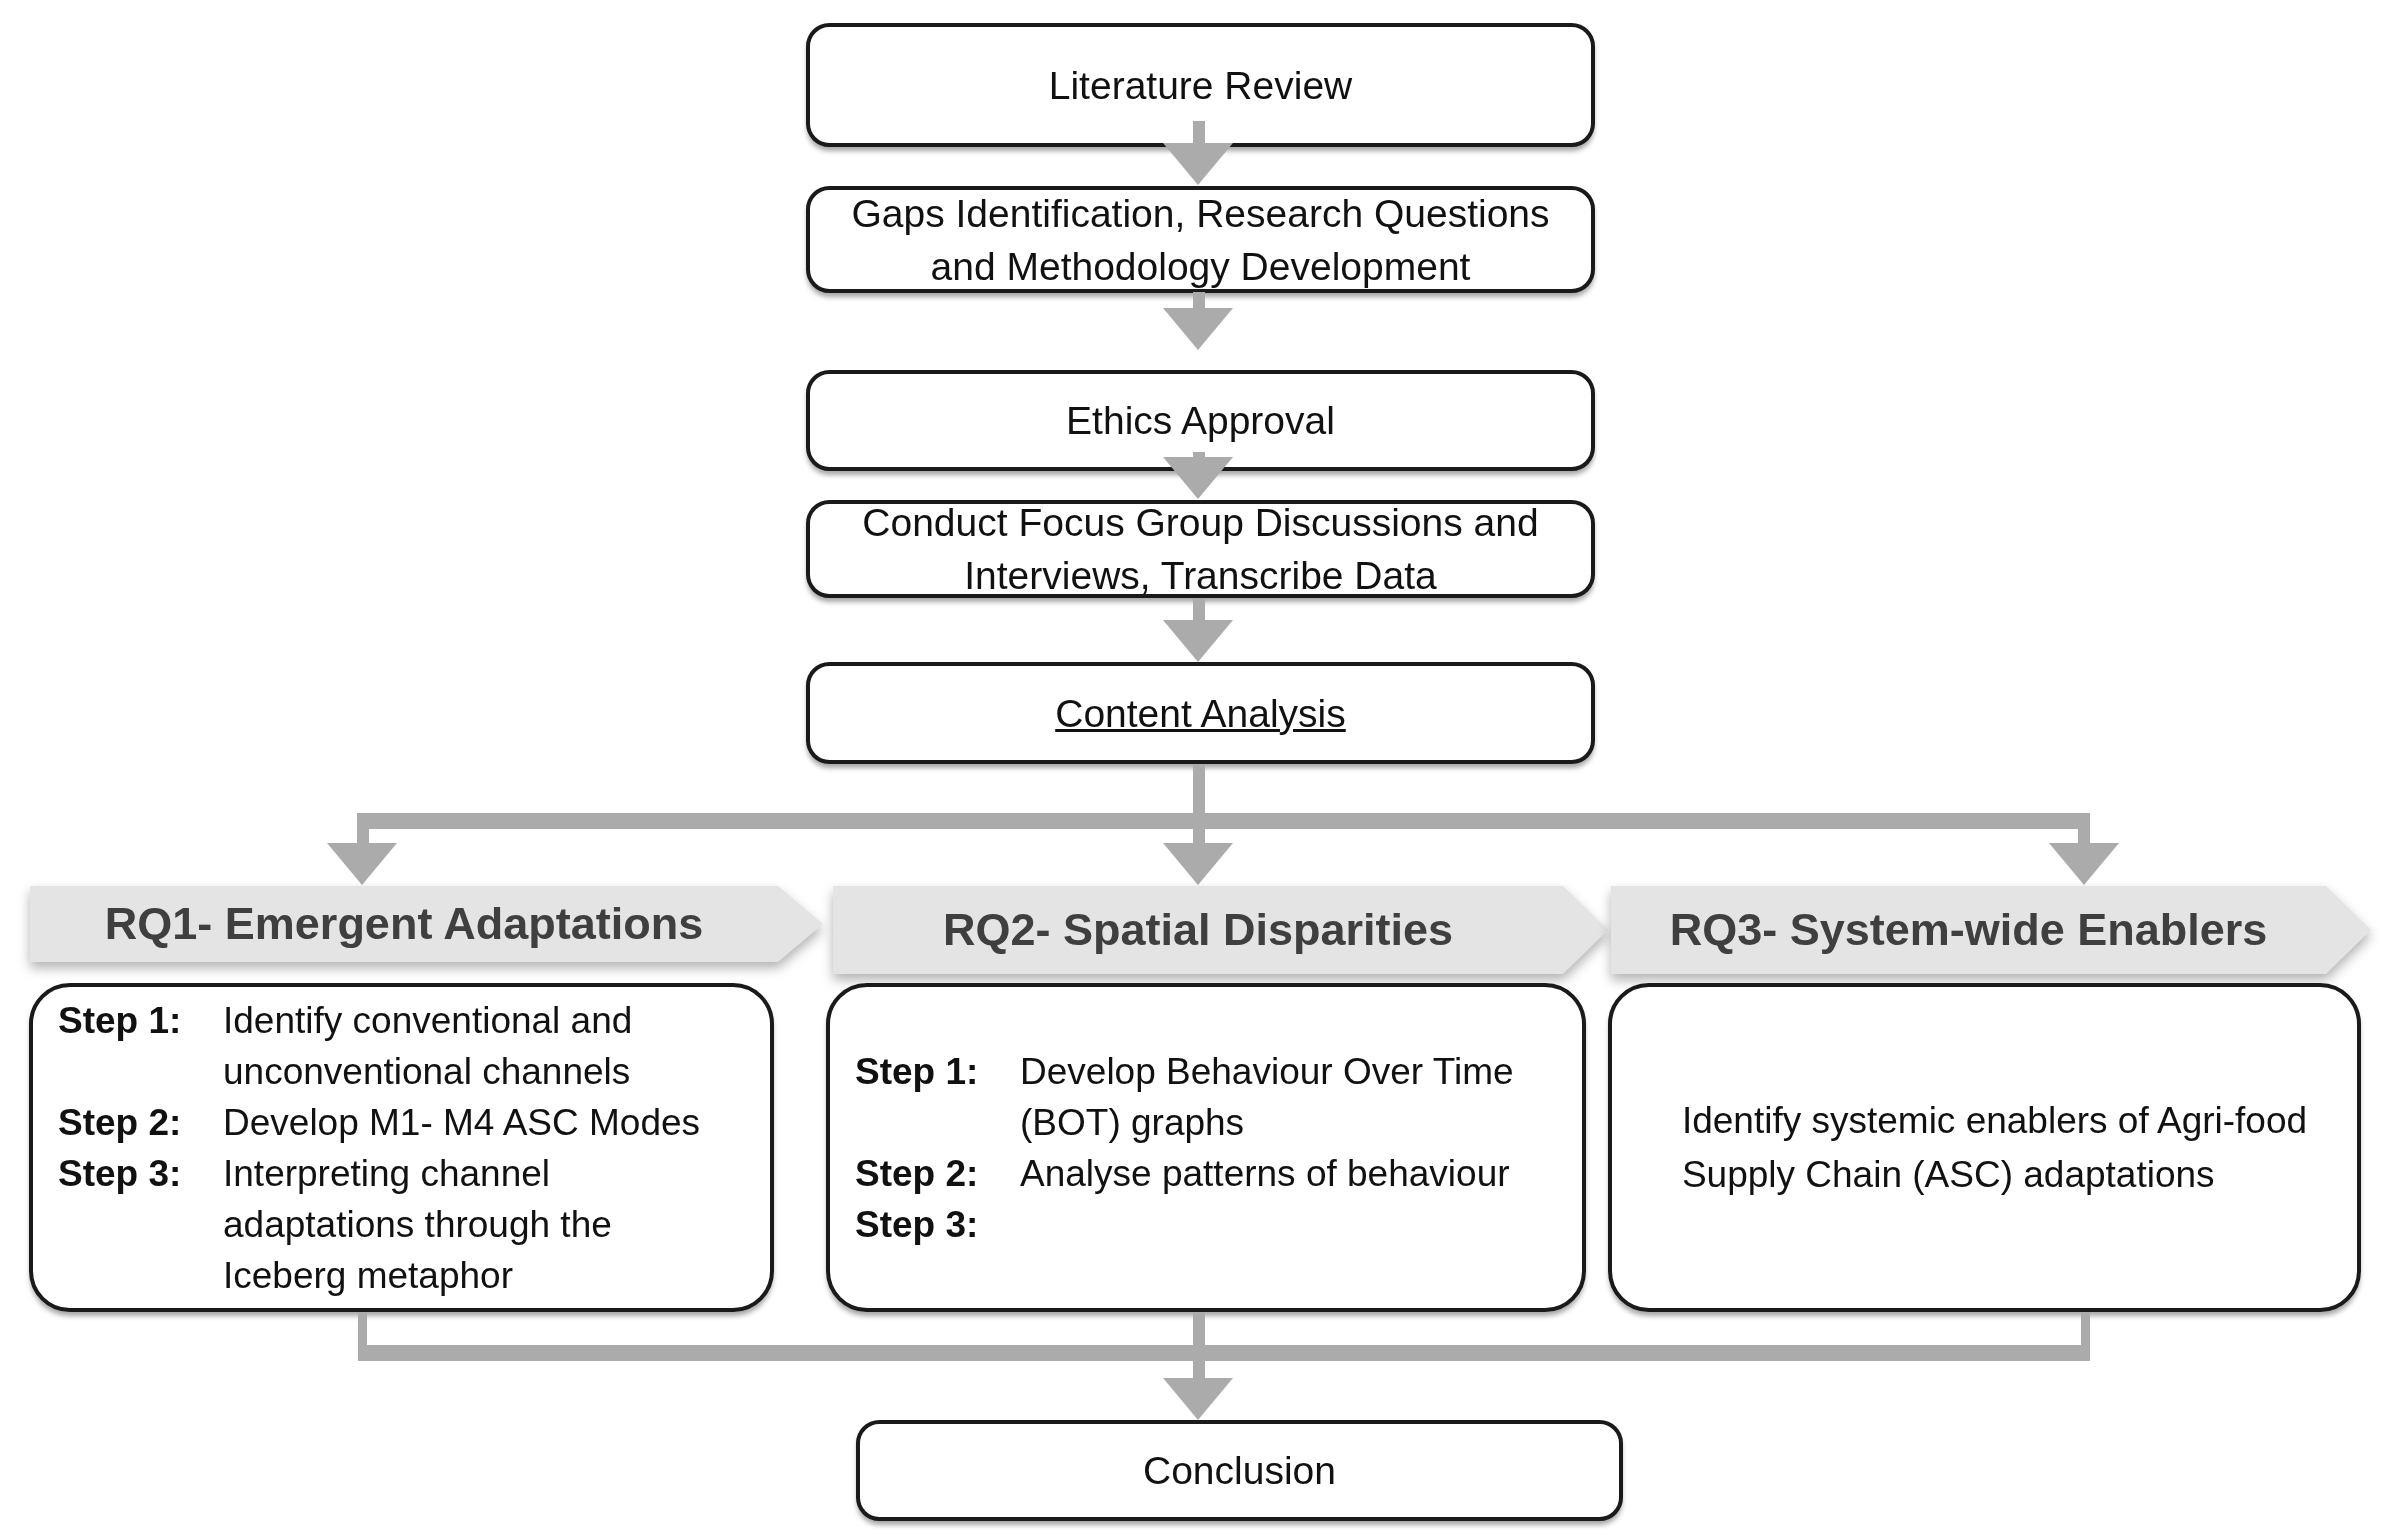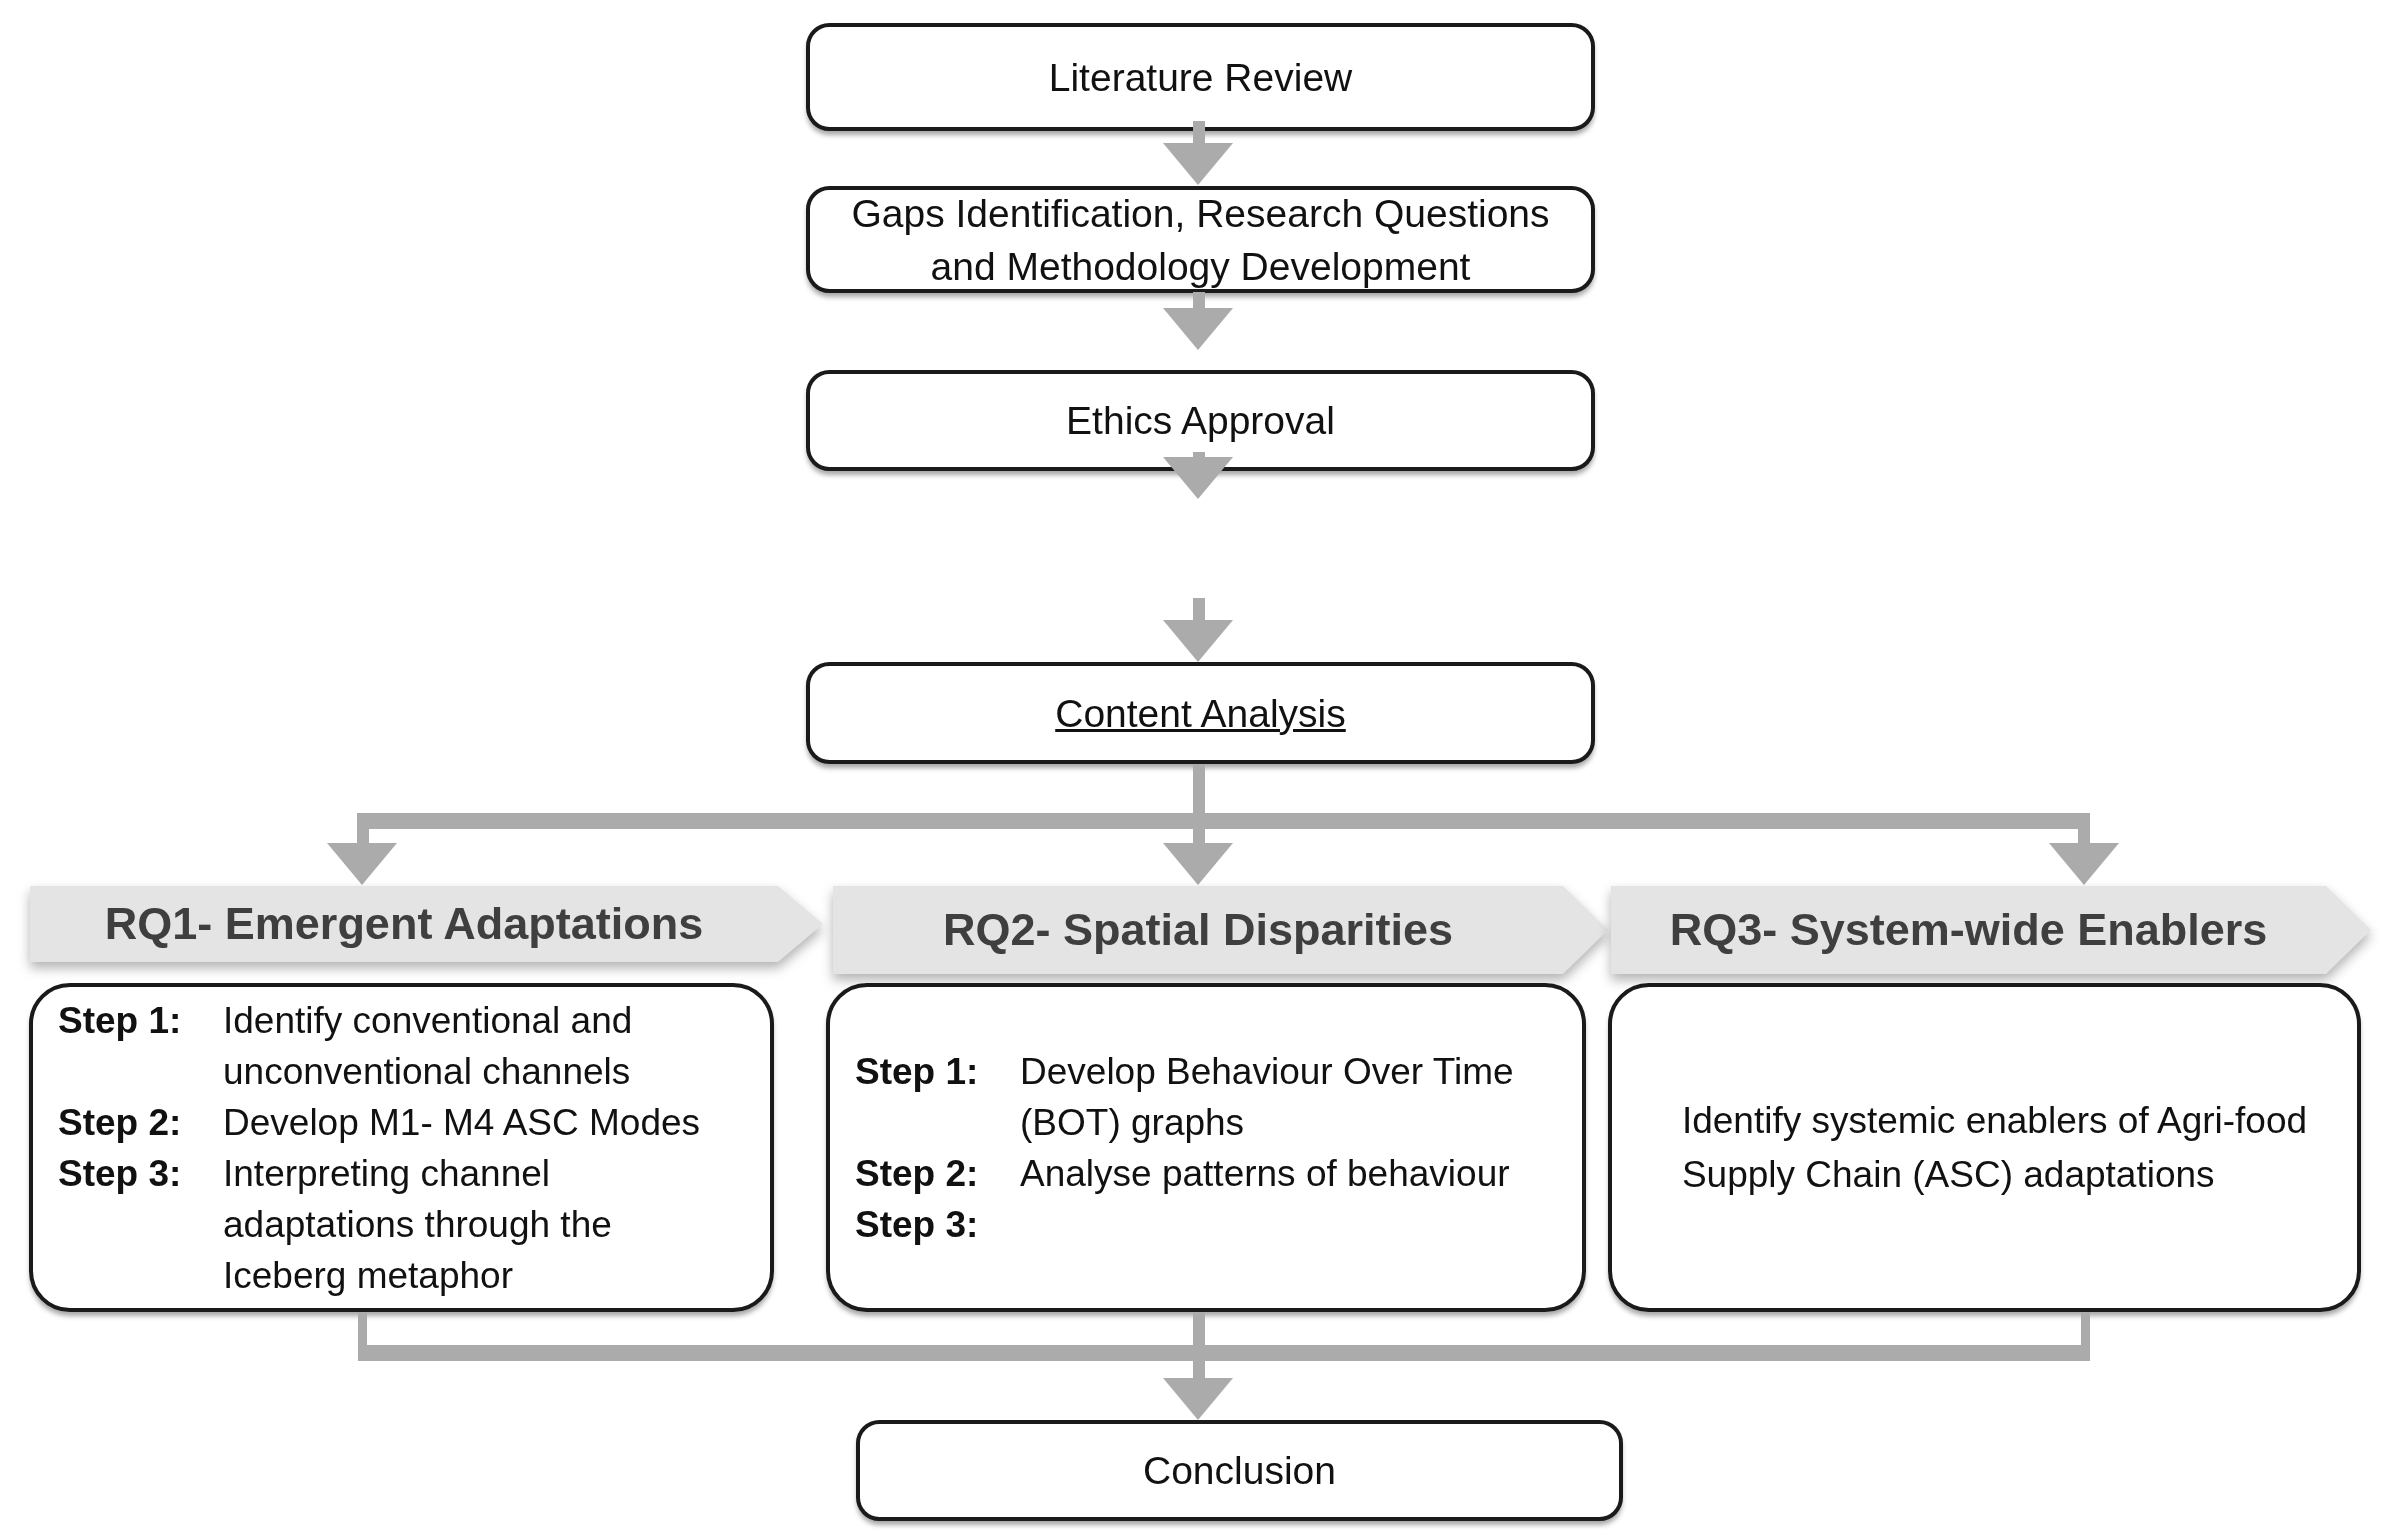--- a/index.html
+++ b/index.html
@@ -47,24 +47,26 @@
     position:absolute; width:0; height:0;
     border-left:35px solid transparent; border-right:35px solid transparent;
     border-top:42px solid var(--arrow);
   }
 </style>
 </head>
 <body>
 
 <div id="canvas">
 
-  <div class="fbox" style="left:806px; top:23.4px;  width:789px; height:108px;">Literature Review</div>
+  <div class="fbox" style="left:806px; top:23.4px;  width:789px; height:124px;">Literature Review</div>
   <div class="fbox" style="left:806px; top:186px; width:789px; height:107px;">Gaps Identification, Research Questions
 and Methodology Development</div>
   <div class="fbox" style="left:806px; top:351px; width:789px; height:101px;margin-top:19px;">Ethics Approval</div>
+  <div class="fbox" style="left:806px; top:500px; width:789px; height:98px;">Conduct Focus Group Discussions and
+Interviews, Transcribe Data</div>
   <div class="fbox" style="left:806px; top:662px; width:789px; height:102px;text-decoration:underline;">Content Analysis</div>
 
   <div>
     <div class="shaft" style="left:1193px; top:121px; width:11.7px; height:23.4px;"></div>
     <div class="ahead" style="left:1163px; top:143px;"></div>
   </div>
   <div>
     <div class="shaft" style="left:1193px; top:292px; width:11.7px; height:17.5px;"></div>
     <div class="ahead" style="left:1163px; top:308px;"></div>
   </div>

